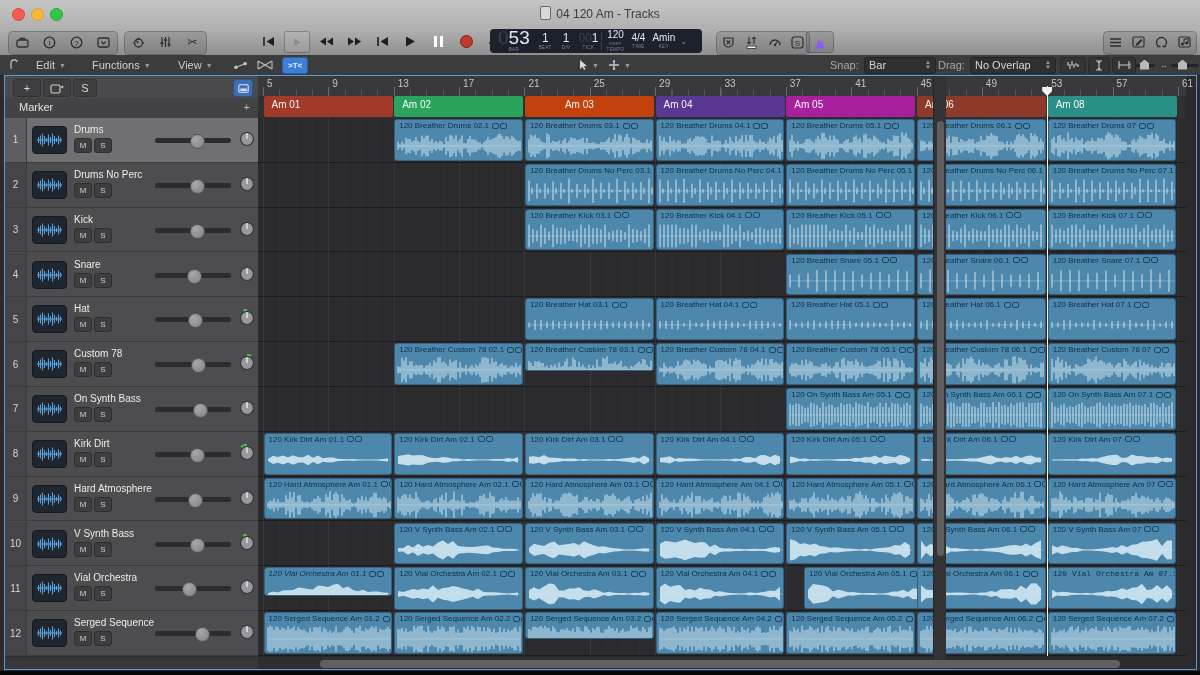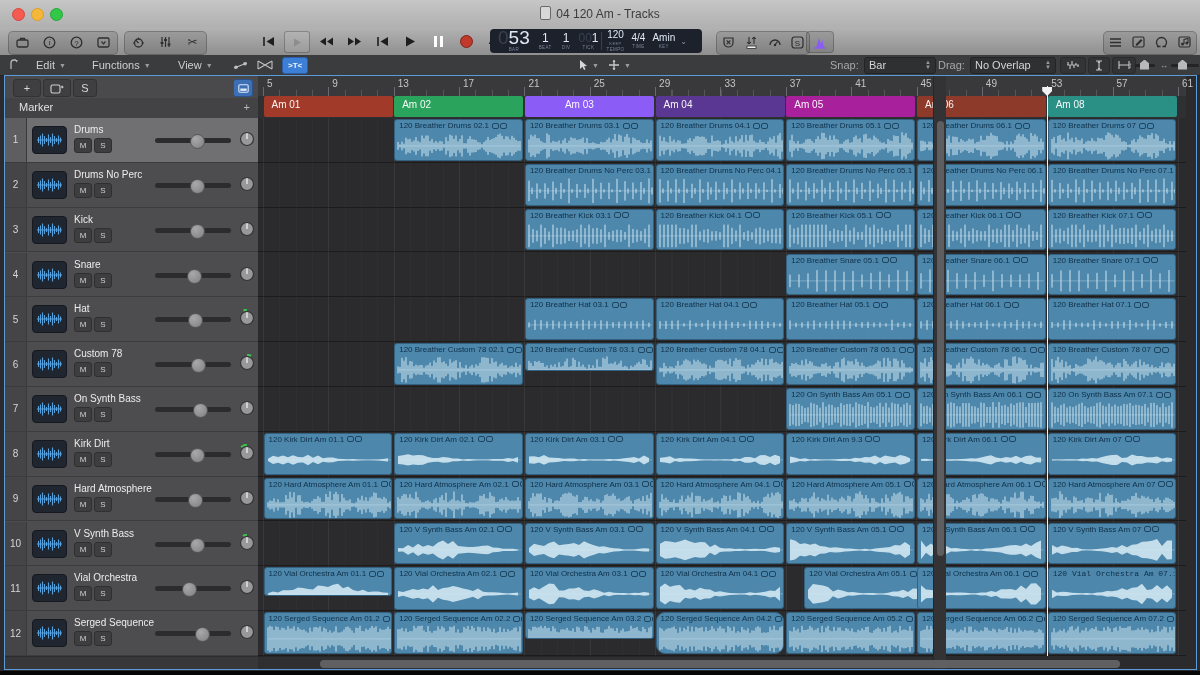--- a/index.html
+++ b/index.html
@@ -727,21 +727,21 @@
           <span class="rnum" style="left: 793.2px;">53</span>
           <span style="position: absolute; left: 789.2px; bottom: 0px; width: 1px; height: 9px; background: rgb(106, 106, 110);"></span>
           <span class="rnum" style="left: 858.55px;">57</span>
           <span style="position: absolute; left: 854.55px; bottom: 0px; width: 1px; height: 9px; background: rgb(106, 106, 110);"></span>
           <span class="rnum" style="left: 923.9px;">61</span>
           <span style="position: absolute; left: 919.9px; bottom: 0px; width: 1px; height: 9px; background: rgb(106, 106, 110);"></span>
         </div>
     <div class="mlane" id="mlane">
           <div class="marker" style="left: 5.5px; width: 129.2px; background: rgb(162, 58, 41);">Am 01</div>
           <div class="marker" style="left: 136.2px; width: 129.2px; background: rgb(42, 164, 92);">Am 02</div>
-          <div class="marker" style="left: 266.9px; width: 129.2px; background: #8b5cf6; padding-left: 40px;">Am 03</div>
+          <div class="marker" style="left: 266.9px; width: 129.2px; background: #c2410c; padding-left: 40px;">Am 03</div>
           <div class="marker" style="left: 397.6px; width: 129.2px; background: rgb(90, 55, 146);">Am 04</div>
           <div class="marker" style="left: 528.3px; width: 129.2px; background: rgb(169, 32, 157);">Am 05</div>
           <div class="marker" style="left: 659px; width: 129.2px; background: rgb(142, 58, 43);">Am 06</div>
           <div class="marker" style="left: 789.7px; width: 129.2px; background: rgb(42, 143, 133);">Am 08</div>
         </div>
     <div class="lanes" id="lanes">
           <div class="lane" style="top: 0px; height: 44.8333px;">
             <div class="region" style="left: 136.2px; width: 128.7px; height: 41.8333px;">
               <div class="rname">
                 <span>120 Breather Drums 02.1</span>
@@ -1212,21 +1212,21 @@
                   <i></i>
                 </span>
               </div>
               <svg width="126.69999999999999" height="27.833333333333336" style="top: 12px;">
                 <path d="M2 11.8 L7 11.3 L12 10.3 L17 12.7 L22 11.9 L27 12.5 L32 12.5 L37 12.7 L42 13.3 L47 13.5 L52 13.6 L57 13.4 L62 13.6 L67 13.2 L72 13.4 L77 12.4 L82 13.1 L87 11.1 L92 11.1 L97 12.2 L102 9.3 L107 8.9 L112 11.1 L117 8.7 L122 10.6 L122 17.2 L117 19.2 L112 16.7 L107 19.0 L102 18.5 L97 15.6 L92 16.7 L87 16.8 L82 14.7 L77 15.4 L72 14.4 L67 14.6 L62 14.3 L57 14.5 L52 14.2 L47 14.3 L42 14.5 L37 15.1 L32 15.3 L27 15.3 L22 16.0 L17 15.1 L12 17.6 L7 16.5 L2 16.0 Z" fill="#d8ecf6" opacity=".85"></path>
                 <path d="M2 13.916666666666668 H124.69999999999999" stroke="#d8ecf6" stroke-width=".6" opacity=".55"></path>
               </svg>
             </div>
             <div class="region" style="left: 528.3px; width: 128.7px; height: 41.8333px;">
               <div class="rname">
-                <span>120 Kirk Dirt Am 9.3</span>
+                <span>120 Kirk Dirt Am 05.1</span>
                 <span class="loopic">
                   <i></i>
                   <i></i>
                 </span>
               </div>
               <svg width="126.69999999999999" height="27.833333333333336" style="top: 12px;">
                 <path d="M2 10.6 L7 11.6 L12 12.9 L17 12.2 L22 13.4 L27 13.1 L32 13.4 L37 13.6 L42 13.6 L47 13.2 L52 13.0 L57 12.8 L62 13.1 L67 11.7 L72 12.2 L77 11.0 L82 11.2 L87 9.4 L92 12.0 L97 9.6 L102 10.5 L107 11.2 L112 9.0 L117 10.1 L122 12.2 L122 15.6 L117 17.7 L112 18.8 L107 16.6 L102 17.3 L97 18.2 L92 15.9 L87 18.4 L82 16.6 L77 16.8 L72 15.6 L67 16.1 L62 14.8 L57 15.0 L52 14.9 L47 14.6 L42 14.2 L37 14.2 L32 14.4 L27 14.7 L22 14.4 L17 15.6 L12 14.9 L7 16.2 L2 17.2 Z" fill="#d8ecf6" opacity=".85"></path>
                 <path d="M2 13.916666666666668 H124.69999999999999" stroke="#d8ecf6" stroke-width=".6" opacity=".55"></path>
               </svg>
             </div>
@@ -1424,21 +1424,21 @@
                   <i></i>
                 </span>
               </div>
               <svg width="126.69999999999999" height="27.833333333333336" style="top: 12px;">
                 <path d="M2 9.1 L7 11.6 L12 9.5 L17 10.6 L22 11.9 L27 11.8 L32 13.2 L37 13.5 L42 13.5 L47 13.0 L52 12.6 L57 11.9 L62 10.9 L67 11.8 L72 9.1 L77 11.2 L82 8.7 L87 8.3 L92 5.7 L97 5.5 L102 4.7 L107 3.0 L112 10.1 L117 4.4 L122 4.5 L122 23.3 L117 23.5 L112 17.7 L107 24.8 L102 23.2 L97 22.3 L92 22.1 L87 19.6 L82 19.1 L77 16.6 L72 18.8 L67 16.0 L62 17.0 L57 15.9 L52 15.2 L47 14.9 L42 14.4 L37 14.3 L32 14.6 L27 16.0 L22 15.9 L17 17.2 L12 18.3 L7 16.2 L2 18.8 Z" fill="#d8ecf6" opacity=".85"></path>
                 <path d="M2 13.916666666666668 H124.69999999999999" stroke="#d8ecf6" stroke-width=".6" opacity=".55"></path>
               </svg>
             </div>
           </div>
           <div class="lane" style="top: 448.333px; height: 44.8333px;">
-            <div class="region" style="left: 5.5px; width: 128.7px; height: 29px;">
+            <div class="region" style="left: 5.5px; width: 128.7px; height: 29px; font-style: italic;">
               <div class="rname">
                 <span>120 Vial Orchestra Am 01.1</span>
                 <span class="loopic">
                   <i></i>
                   <i></i>
                 </span>
               </div>
               <svg width="126.69999999999999" height="27.833333333333336" style="top: 12px;">
                 <path d="M2 13.3 L7 11.6 L12 12.4 L17 10.2 L22 10.3 L27 10.0 L32 7.5 L37 8.1 L42 9.1 L47 9.6 L52 5.6 L57 6.1 L62 7.1 L67 4.8 L72 3.7 L77 8.2 L82 6.6 L87 10.1 L92 11.2 L97 9.8 L102 12.1 L107 11.5 L112 11.5 L117 12.6 L122 12.7 L122 15.2 L117 15.2 L112 16.3 L107 16.3 L102 15.8 L97 18.0 L92 16.6 L87 17.7 L82 21.2 L77 19.7 L72 24.2 L67 23.0 L62 20.7 L57 21.7 L52 22.2 L47 18.2 L42 18.7 L37 19.7 L32 20.3 L27 17.9 L22 17.5 L17 17.6 L12 15.4 L7 16.3 L2 14.5 Z" fill="#d8ecf6" opacity=".85"></path>
                 <path d="M2 13.916666666666668 H124.69999999999999" stroke="#d8ecf6" stroke-width=".6" opacity=".55"></path>
@@ -1556,21 +1556,21 @@
                 <span class="loopic">
                   <i></i>
                   <i></i>
                 </span>
               </div>
               <svg width="126.69999999999999" height="27.833333333333336" style="top: 12px;">
                 <path d="M2 13.916666666666668 H124.69999999999999" stroke="#d8ecf6" stroke-width=".6" opacity=".55"></path>
                 <path d="M2 4.0V23.8M4 5.5V22.4M6 1.8V26.1M8 1.7V26.1M10 2.6V25.3M12 2.2V25.6M14 0.8V27.0M16 3.1V24.7M18 1.0V26.9M20 3.1V24.7M22 2.7V25.1M24 6.2V21.7M26 1.3V26.6M28 3.5V24.4M30 6.7V21.1M32 7.3V20.6M34 4.5V23.4M36 4.1V23.7M38 4.7V23.2M40 2.9V24.9M42 5.3V22.6M44 6.0V21.8M46 3.3V24.5M48 7.0V20.9M50 1.6V26.2M52 2.4V25.4M54 5.8V22.1M56 6.6V21.2M58 1.0V26.8M60 1.8V26.0M62 4.7V23.1M64 7.6V20.2M66 3.1V24.8M68 4.7V23.1M70 1.8V26.1M72 1.9V25.9M74 7.4V20.5M76 7.8V20.1M78 4.5V23.3M80 4.0V23.8M82 0.9V26.9M84 3.2V24.6M86 3.4V24.4M88 6.0V21.8M90 3.0V24.9M92 7.8V20.0M94 5.5V22.3M96 3.5V24.3M98 6.6V21.2M100 6.3V21.6M102 5.8V22.0M104 0.8V27.0M106 3.4V24.4M108 3.0V24.9M110 2.0V25.8M112 5.5V22.3M114 6.3V21.6M116 2.0V25.8M118 4.0V23.9M120 7.2V20.6M122 2.7V25.2M124 1.6V26.3" stroke="#d8ecf6" stroke-width="1" opacity=".95"></path>
               </svg>
             </div>
-            <div class="region" style="left: 397.6px; width: 128.7px; height: 41.8333px; border-radius: 9px;">
+            <div class="region" style="left: 397.6px; width: 128.7px; height: 41.8333px;">
               <div class="rname">
                 <span>120 Serged Sequence Am 04.2</span>
                 <span class="loopic">
                   <i></i>
                   <i></i>
                 </span>
               </div>
               <svg width="126.69999999999999" height="27.833333333333336" style="top: 12px;">
                 <path d="M2 13.916666666666668 H124.69999999999999" stroke="#d8ecf6" stroke-width=".6" opacity=".55"></path>
                 <path d="M2 2.7V25.1M4 3.7V24.2M6 5.9V21.9M8 4.3V23.6M10 3.2V24.6M12 3.2V24.7M14 2.5V25.4M16 1.5V26.3M18 4.0V23.8M20 7.8V20.1M22 2.4V25.5M24 6.3V21.6M26 2.9V25.0M28 4.5V23.3M30 1.2V26.7M32 6.4V21.5M34 1.6V26.2M36 6.4V21.5M38 2.0V25.8M40 3.2V24.7M42 2.8V25.0M44 2.1V25.7M46 6.4V21.5M48 2.1V25.8M50 6.0V21.9M52 4.8V23.0M54 1.3V26.5M56 3.6V24.2M58 6.2V21.6M60 3.2V24.7M62 1.2V26.6M64 3.5V24.3M66 3.6V24.3M68 7.4V20.4M70 1.1V26.7M72 2.6V25.2M74 5.7V22.1M76 1.7V26.2M78 7.7V20.1M80 6.0V21.9M82 7.3V20.5M84 2.0V25.8M86 4.5V23.3M88 5.4V22.4M90 3.3V24.5M92 7.8V20.0M94 5.4V22.5M96 5.6V22.2M98 2.5V25.3M100 1.2V26.6M102 2.6V25.2M104 7.8V20.0M106 7.4V20.5M108 7.7V20.1M110 7.2V20.6M112 1.7V26.1M114 4.7V23.1M116 0.7V27.1M118 5.0V22.9M120 5.3V22.6M122 2.3V25.5M124 1.2V26.6" stroke="#d8ecf6" stroke-width="1" opacity=".95"></path>

